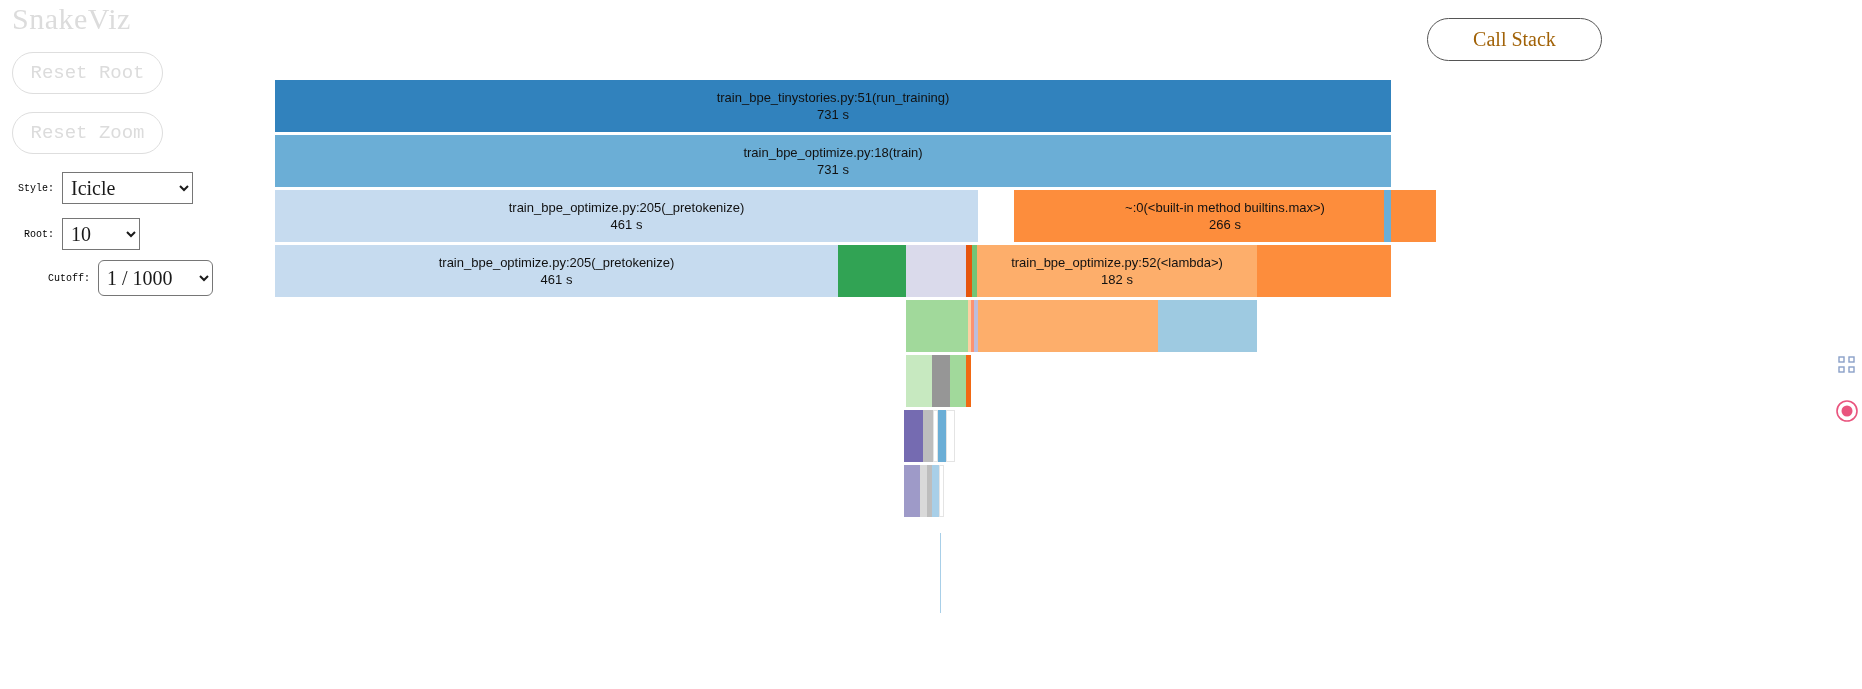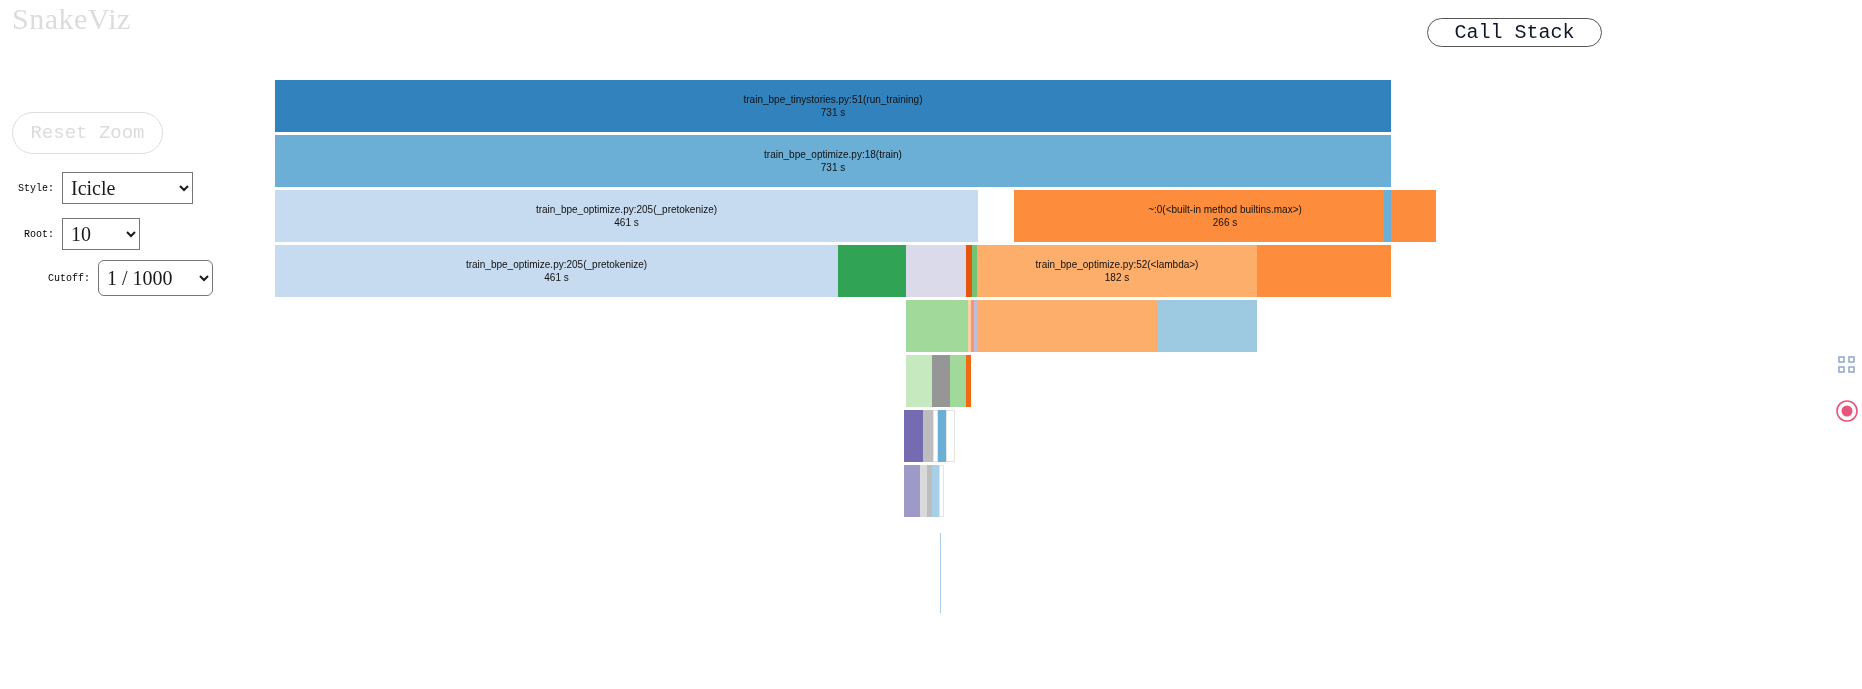--- a/index.html
+++ b/index.html
@@ -37,34 +37,34 @@
   }
   #row-style{top:172px;}
   #row-style .ctl-select{width:131px;height:32px;}
   #row-depth{top:218px;}
   #row-depth .ctl-select{width:78px;height:32px;}
   #row-cutoff{top:260px;margin-left:36px;}
   #row-cutoff .ctl-select{width:115px;height:36px;border-radius:6px;}
 
   
   #call-stack-btn{
-    position:absolute;left:1427px;top:18px;width:175px;height:29px;
+    position:absolute;left:1427px;top:18px;width:175px;height:43px;
     border:1px solid #555;border-radius:22px;background:#fff;
-    font-family:Liberation Mono, monospace;font-size:20px;color:#0f172a;
+    font-family:Liberation Serif, serif;font-size:20px;color:#a16207;
     display:flex;align-items:center;justify-content:center;box-sizing:border-box;
     cursor:pointer;
   }
 
   
   #icicle{position:absolute;left:0;top:0;width:1862px;height:689px;}
   .node{
     position:absolute;box-sizing:border-box;
     display:flex;flex-direction:column;align-items:center;justify-content:center;
     overflow:hidden;cursor:pointer;
-    font-size:10px;color:#111;line-height:1.33;text-align:center;white-space:nowrap;
+    font-size:13px;color:#111;line-height:1.33;text-align:center;white-space:nowrap;
   }
   .node .nm{display:block;}
   .node .tm{display:block;}
 
   
   #tail-line{
     position:absolute;left:940px;top:533px;width:1px;height:80px;background:#a8cfe8;
   }
 
   
@@ -72,20 +72,21 @@
     display:flex;align-items:center;justify-content:center;cursor:pointer;}
   #edge-icon-grid{top:352px;}
   #edge-icon-badge{top:398px;}
 </style>
 </head>
 <body>
 
 <div id="sidebar">
   <div id="app-title">SnakeViz</div>
 
+  <div class="ctl-btn" id="reset-root">Reset Root</div>
   <div class="ctl-btn" id="reset-zoom">Reset Zoom</div>
 
   <div class="ctl-row" id="row-style">
     <span class="ctl-label">Style:</span>
     <select class="ctl-select"><option value="Icicle">Icicle</option><option value="Sunburst">Sunburst</option></select>
   </div>
 
   <div class="ctl-row" id="row-depth">
     <span class="ctl-label">Root:</span>
     <select class="ctl-select"><option value="5">5</option><option value="10" selected="">10</option><option value="15">15</option><option value="20">20</option></select>

